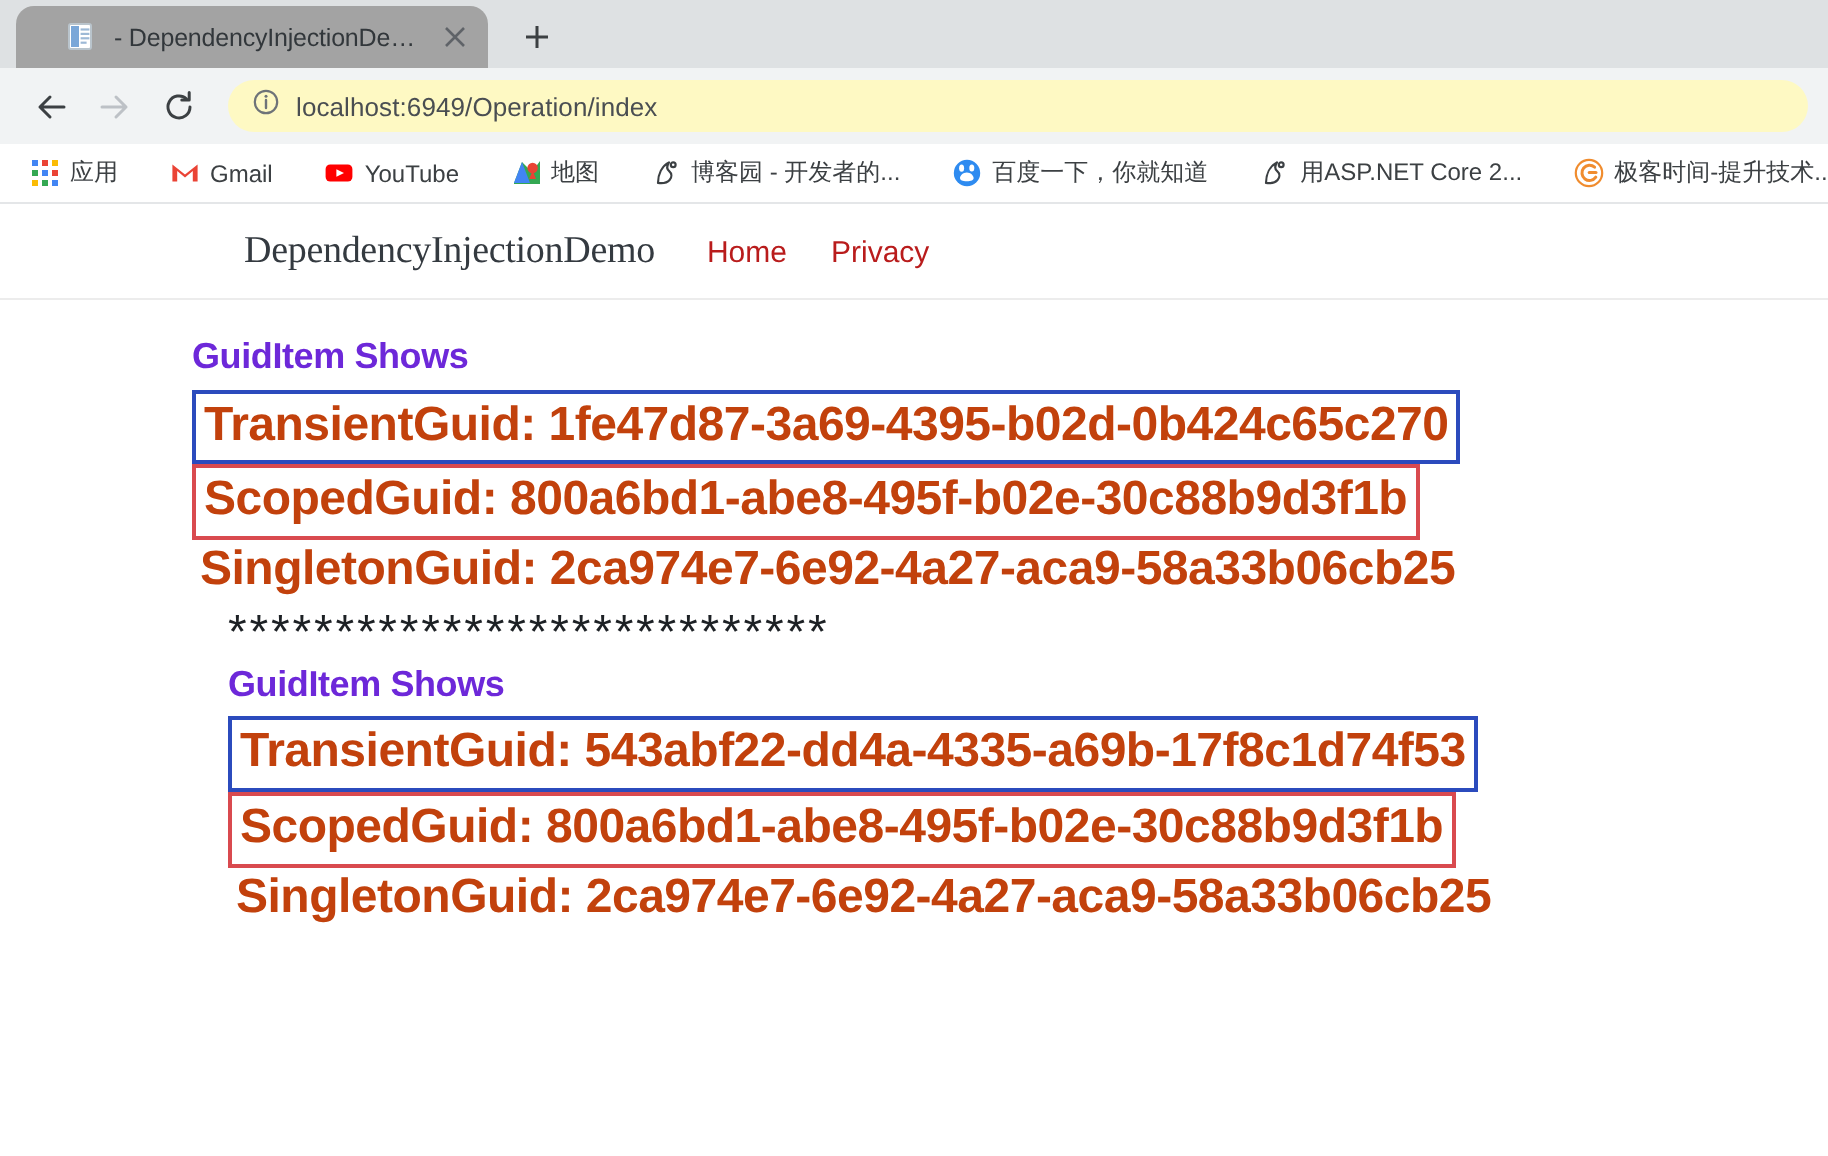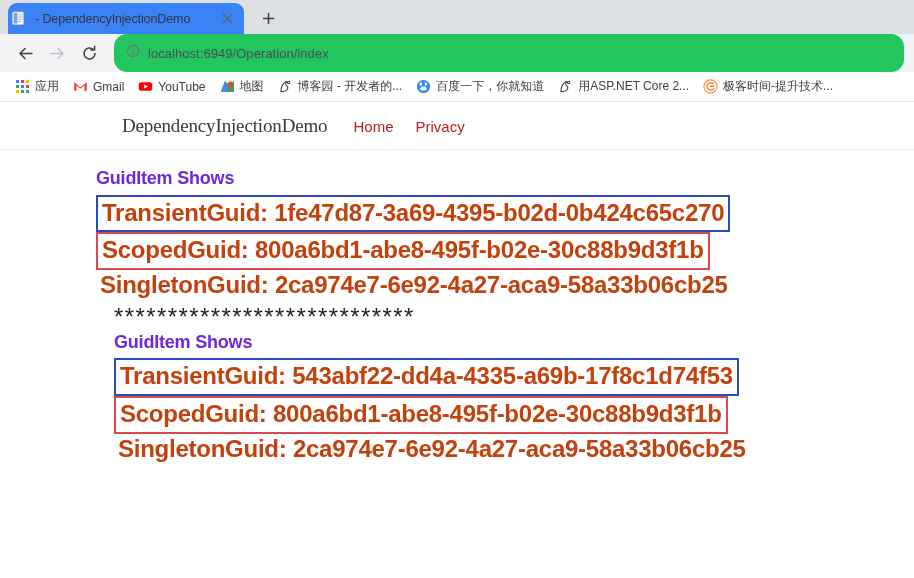--- a/index.html
+++ b/index.html
@@ -30,25 +30,25 @@
     display: flex;
     align-items: flex-end;
     padding-left: 8px;
     box-sizing: border-box;
     position: relative;
   }
 
   .tab {
     height: 31px;
     width: 236px;
-    background: #3b82f6;
+    background: #a3a3a3;
     border-radius: 9px 9px 0 0;
     display: flex;
     align-items: center;
-    padding: 0 8px 0 2px;
+    padding: 0 8px 0 24px;
     box-sizing: border-box;
     gap: 8px;
     position: relative;
   }
 
   .favicon {
     width: 17px;
     height: 17px;
     flex: 0 0 auto;
     display: block;
@@ -101,22 +101,22 @@
     height: 30px;
     display: flex;
     align-items: center;
     justify-content: center;
     border-radius: 50%;
     flex: 0 0 auto;
   }
 
   .omnibox {
     flex: 1 1 auto;
-    height: 38px;
-    background: #22c55e;
+    height: 26px;
+    background: #fef9c3;
     border-radius: 13px;
     margin-left: 8px;
     display: flex;
     align-items: center;
     padding: 0 12px;
     box-sizing: border-box;
     gap: 8px;
   }
 
   .omnibox .url {
@@ -127,21 +127,21 @@
     letter-spacing: 0.05px;
   }
 
   .bookmarks {
     height: 30px;
     background: #ffffff;
     display: flex;
     align-items: center;
     padding: 0 8px;
     box-sizing: border-box;
-    gap: 0px;
+    gap: 12px;
     border-bottom: 1px solid #e4e6e8;
     overflow: hidden;
   }
 
   .bm {
     display: flex;
     align-items: center;
     gap: 5px;
     padding: 2px 7px;
     border-radius: 4px;

